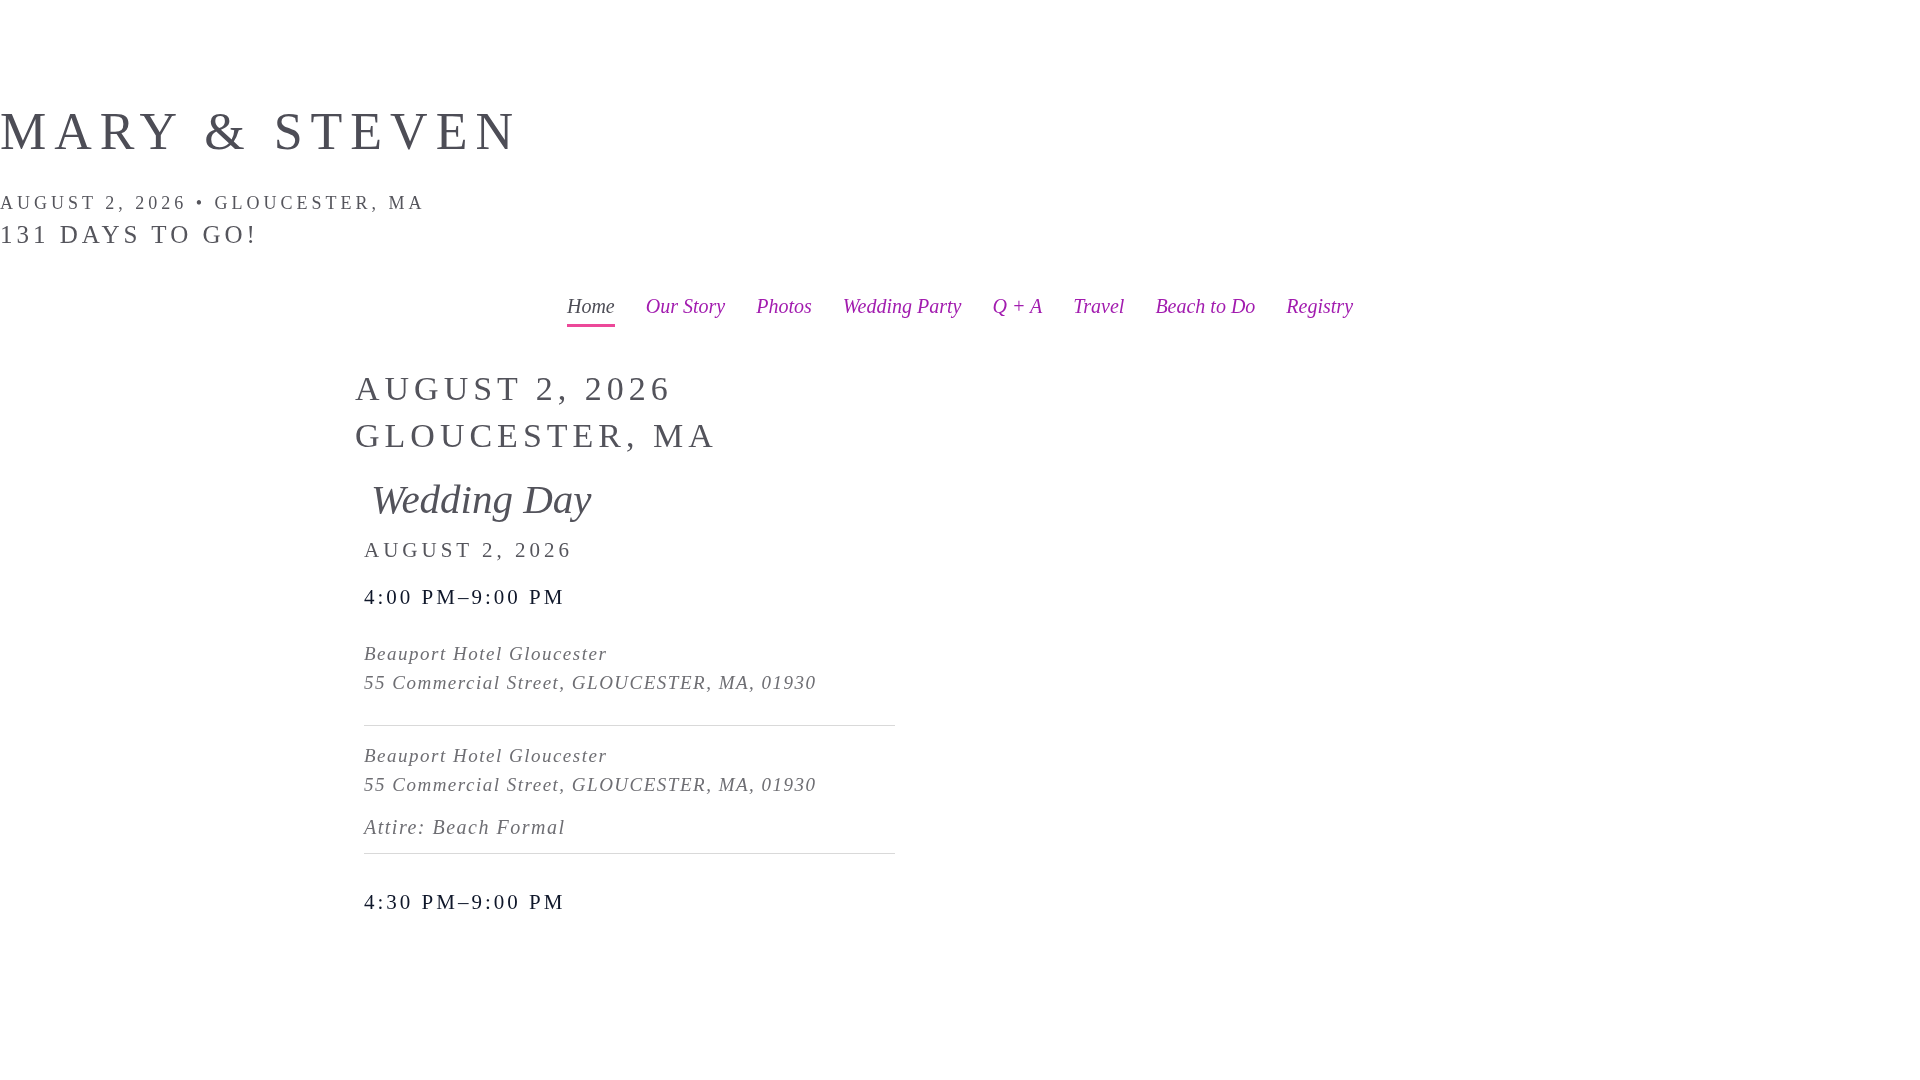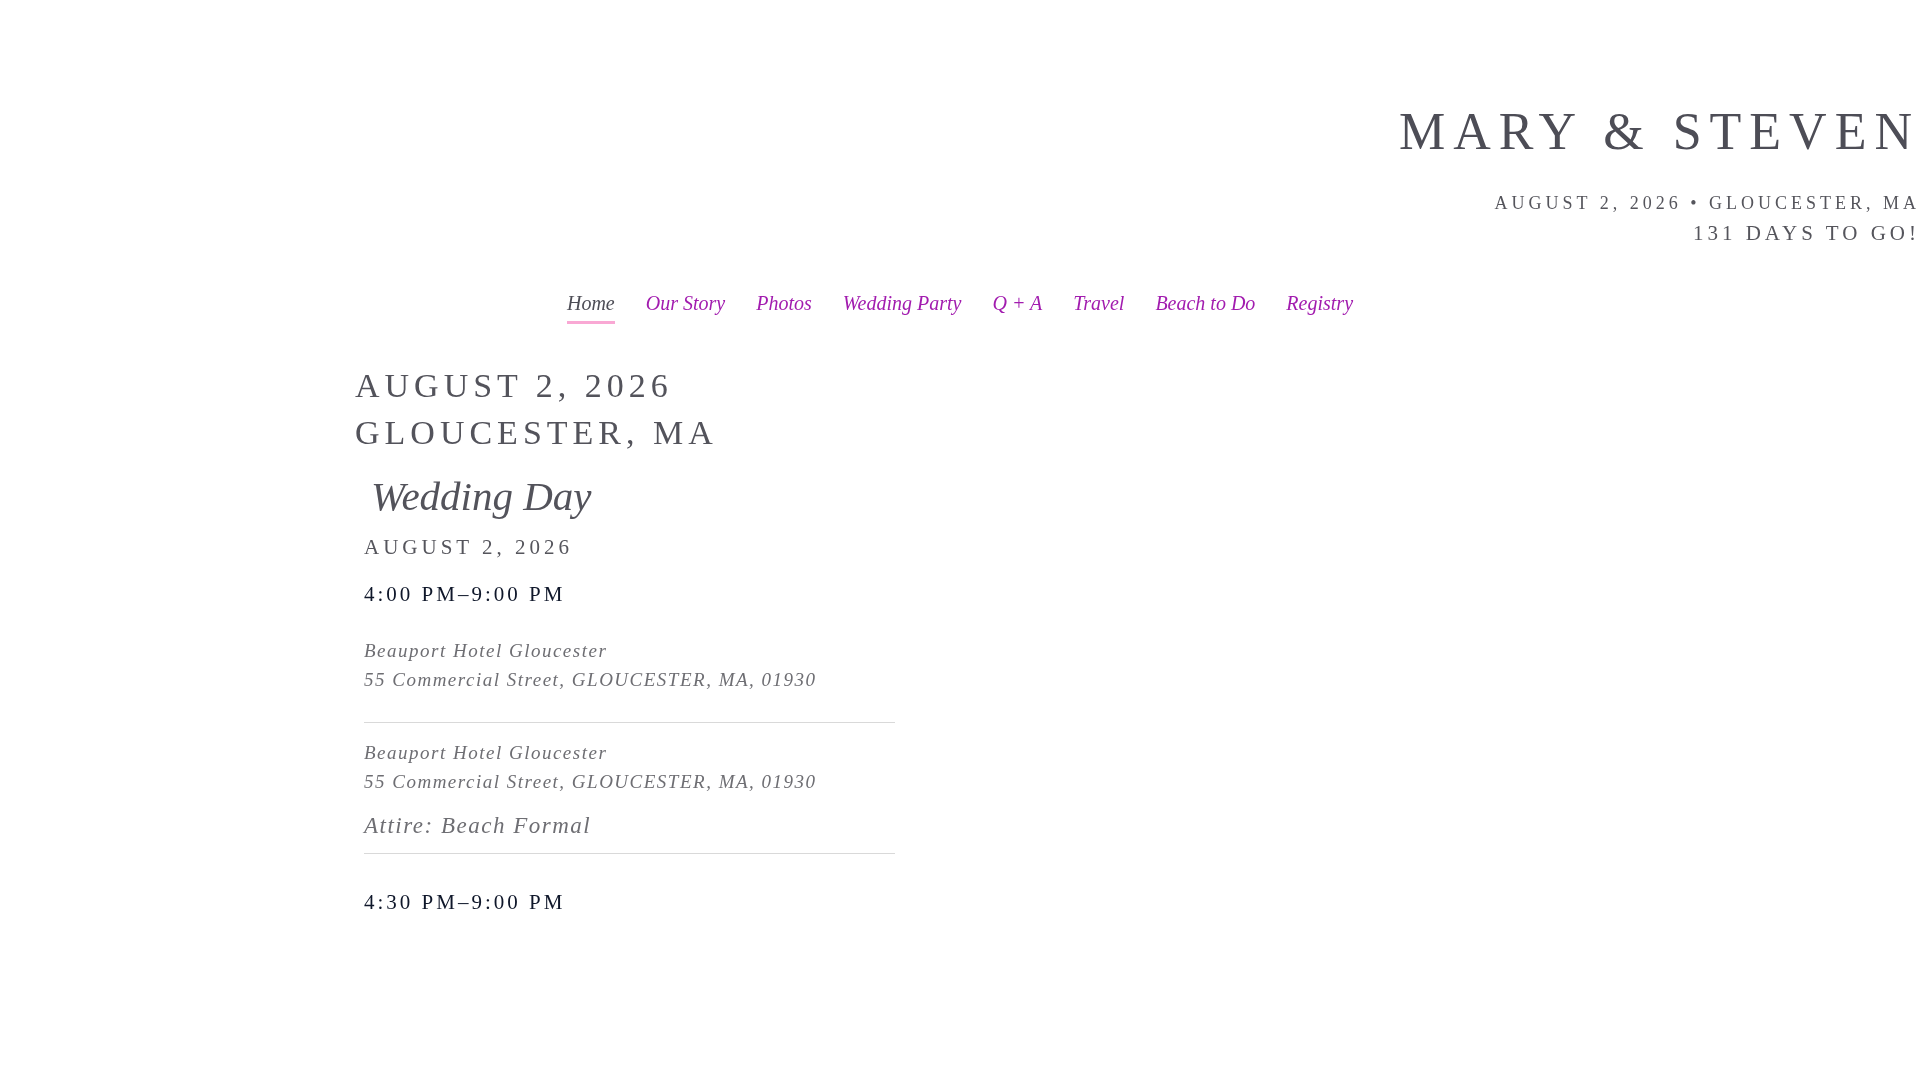--- a/index.html
+++ b/index.html
@@ -10,38 +10,38 @@
     height: 1080px;
     overflow: hidden;
     background: #ffffff;
     font-family: "Liberation Serif", "DejaVu Serif", serif;
     color: #53535b;
   }
 
   
   .site-header {
     padding-top: 102px;
-    text-align: right;
+    text-align: left;
   }
   .couple-names {
     font-size: 52px;
     font-weight: 400;
     letter-spacing: 8px;
     margin: 0;
     color: #4d4d56;
   }
   .date-location {
     margin-top: 32px;
     font-size: 18px;
     letter-spacing: 4px;
     color: #55555c;
   }
   .countdown {
     margin-top: 7px;
-    font-size: 21px;
+    font-size: 25px;
     letter-spacing: 4px;
     color: #55555c;
   }
 
   
   .site-nav {
     margin-top: 46px;
     display: flex;
     justify-content: center;
     align-items: baseline;
@@ -51,21 +51,21 @@
   }
   .site-nav a {
     text-decoration: none;
     color: #a21caf;
     padding-bottom: 6px;
     cursor: pointer;
     white-space: nowrap;
   }
   .site-nav a.active {
     color: #4d4d56;
-    border-bottom: 3px solid #f9a8d4;
+    border-bottom: 3px solid #ec4899;
   }
 
   
   .page-main {
     width: 1210px;
     margin: 38px auto 0 auto;
   }
   .main-heading {
     font-size: 34px;
     font-weight: 400;
@@ -116,21 +116,21 @@
   .event-name {
     margin-top: 50px;
     font-size: 22px;
     letter-spacing: 4px;
     color: #55555c;
   }
   .event .venue-block { margin-top: 15px; }
   .attire {
     margin-top: 17px;
     font-style: italic;
-    font-size: 23px;
+    font-size: 20px;
     letter-spacing: 1.5px;
     color: #6e6e73;
   }
   .event .divider { margin-top: 14px; }
   .event-last .event-time { }
 </style>
 </head>
 <body>
 
 <header class="site-header">

